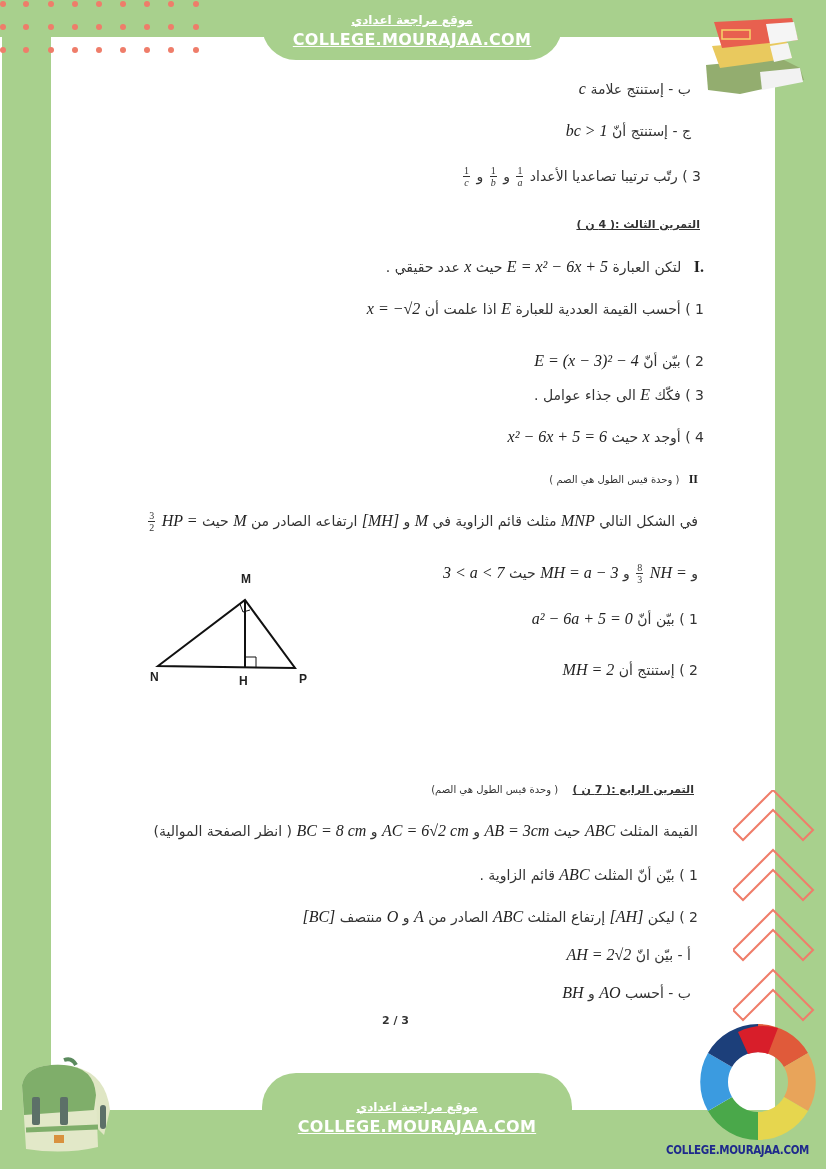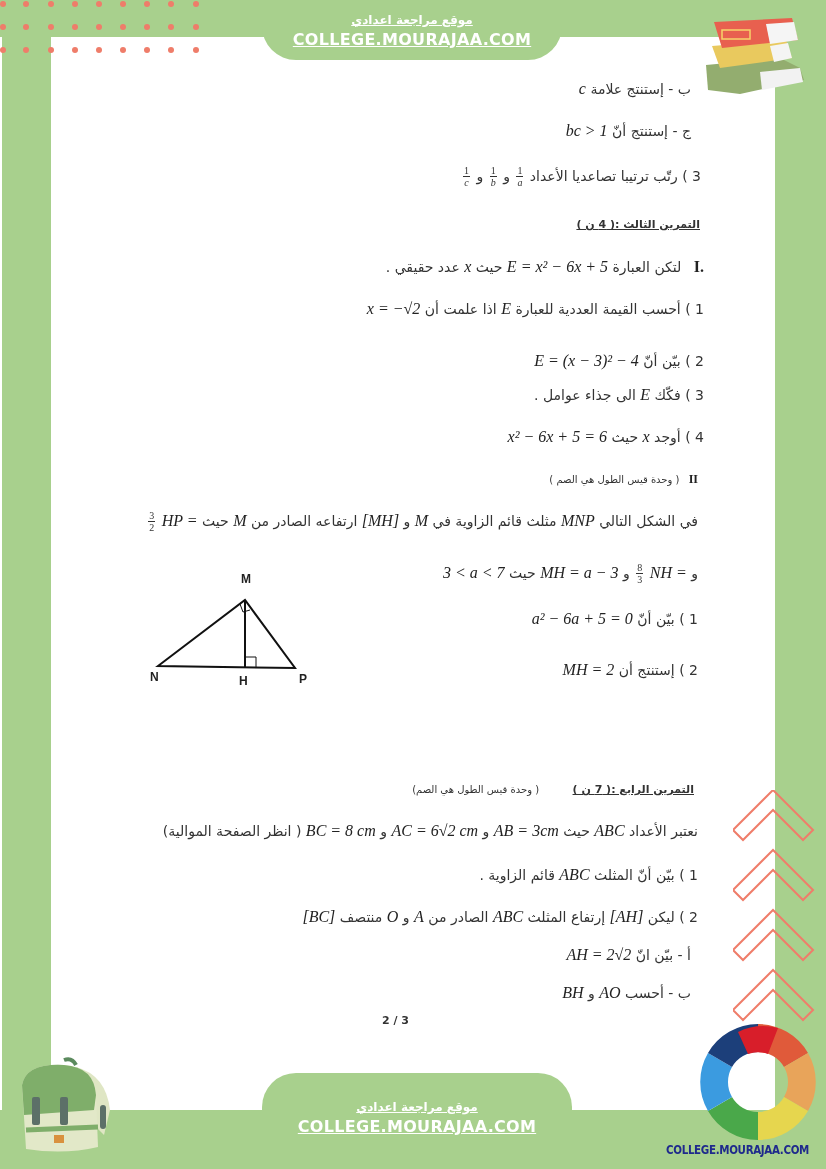--- a/index.html
+++ b/index.html
@@ -197,24 +197,24 @@
     <path d="M92 34 L95 42 L102 40" fill="none" stroke="#111" stroke-width="1"></path>
   </svg>
   <span style="position:absolute;left:93px;top:2px;font-family:'Liberation Sans',sans-serif;font-weight:bold;font-size:12px">M</span>
   <span style="position:absolute;left:2px;top:100px;font-family:'Liberation Sans',sans-serif;font-weight:bold;font-size:12px">N</span>
   <span style="position:absolute;left:91px;top:104px;font-family:'Liberation Sans',sans-serif;font-weight:bold;font-size:12px">H</span>
   <span style="position:absolute;left:151px;top:102px;font-family:'Liberation Sans',sans-serif;font-weight:bold;font-size:12px">P</span>
 </div>
 
 <div class="line" style="right:132px;top:780px;">
   <span class="heading">التمرين الرابع :( 7 ن )</span>
-  <span class="small" style="margin-right:29px">( وحدة قيس الطول هي الصم)</span>
+  <span class="small" style="margin-right:10px">( وحدة قيس الطول هي الصم)</span>
 </div>
 <div class="line" style="right:128px;top:822px;">
-  <span>نعتبر الأعداد</span>
+  <span>القيمة المثلث</span>
   <span class="m">ABC</span>
   <span>حيث</span>
   <span class="m">AB = 3cm</span>
   <span>و</span>
   <span class="m">AC = 6√2 cm</span>
   <span>و</span>
   <span class="m">BC = 8 cm</span>
   <span>( انظر الصفحة الموالية)</span>
 </div>
 <div class="line" style="right:128px;top:866px;">

